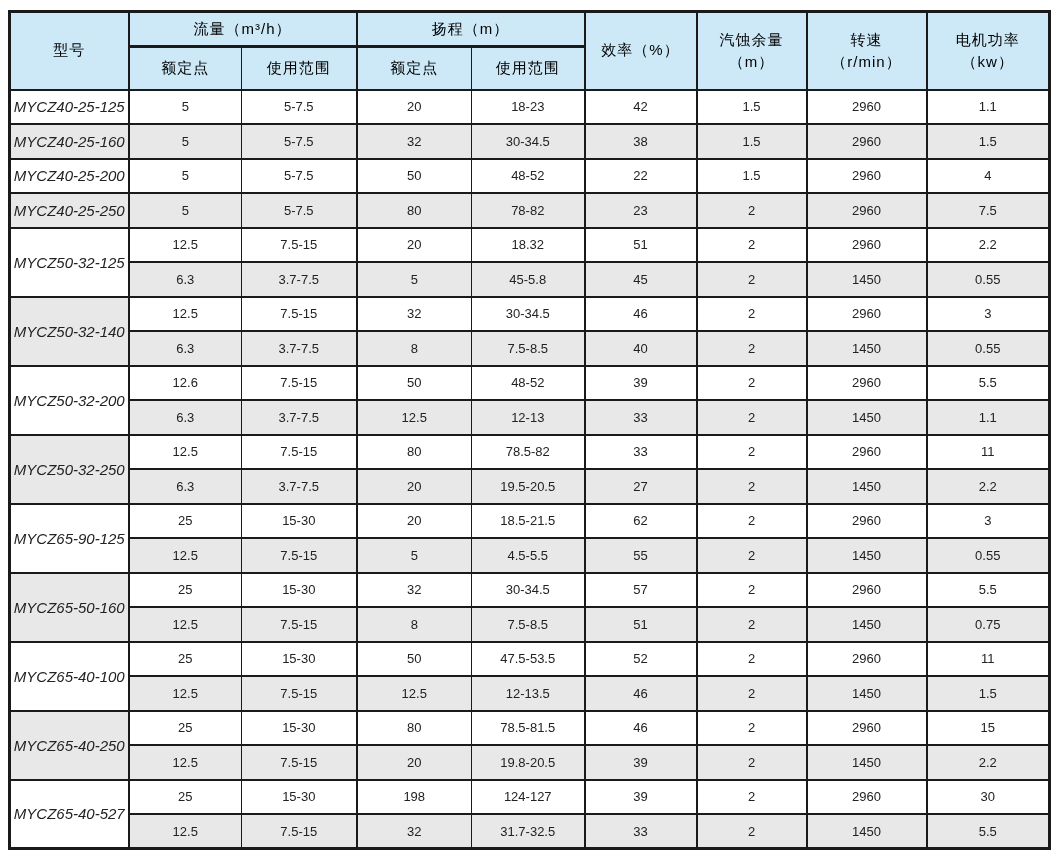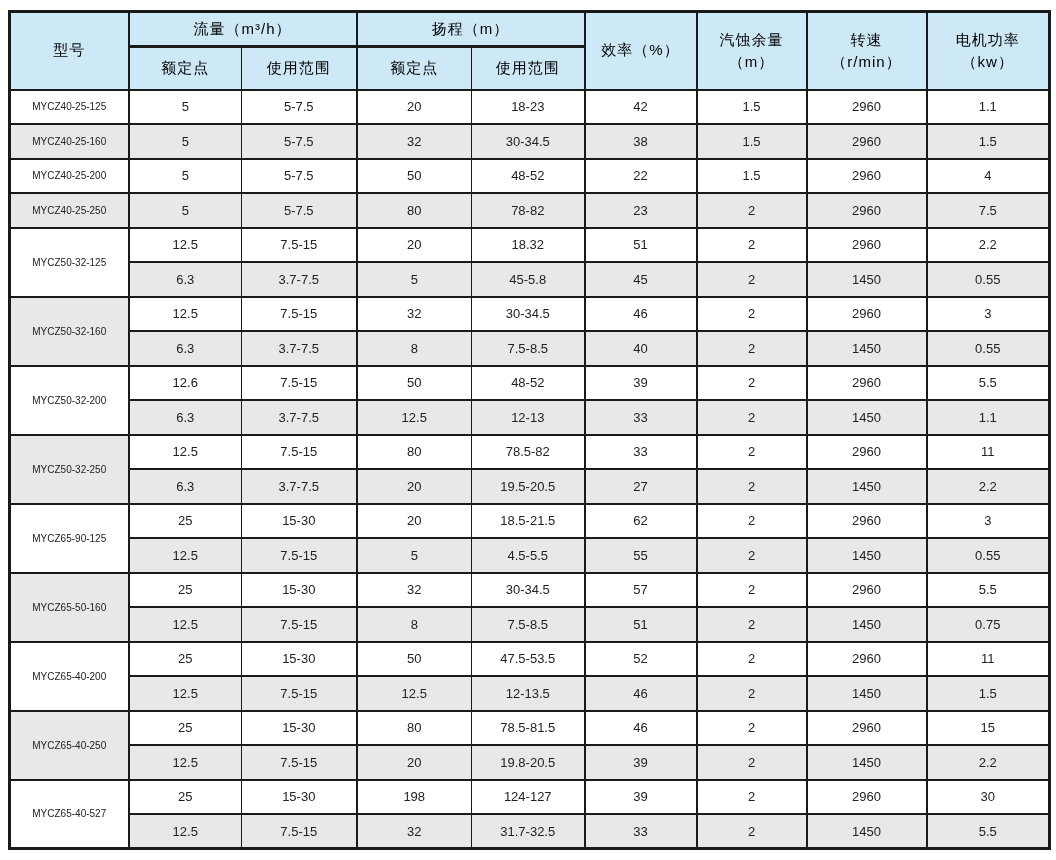--- a/index.html
+++ b/index.html
@@ -37,21 +37,21 @@
     letter-spacing:1px;
   }
   thead tr.group-row{height:35px;}
   thead tr.sub-row{height:43px;}
   tbody tr{height:34.5px;}
   th.group-th{border-bottom-width:3px;}
   .thin-r{border-right-width:1px;}
   .thin-l{border-left-width:1px;}
   td.white{background:var(--row-bg);}
   td.gray{background:var(--row-alt-bg);}
-  td.model{font-size:10px;letter-spacing:0;padding:0 1px;}
+  td.model{font-size:15px;letter-spacing:0;padding:0 1px;font-style:italic;}
   .hline{display:block;line-height:1.45;letter-spacing:1px;text-align:center;}
 </style>
 </head>
 <body>
 
 <div class="page">
   <table>
     <colgroup>
       <col style="width:119px">
         <col style="width:113px">
@@ -149,21 +149,21 @@
           <td class="gray thin-r">6.3</td>
           <td class="gray thin-l">3.7-7.5</td>
           <td class="gray thin-r">5</td>
           <td class="gray thin-l">45-5.8</td>
           <td class="gray">45</td>
           <td class="gray">2</td>
           <td class="gray">1450</td>
           <td class="gray">0.55</td>
         </tr>
         <tr>
-          <td rowspan="2" class="model gray">MYCZ50-32-160</td>
+          <td rowspan="2" class="model gray">MYCZ50-32-140</td>
           <td class="white thin-r">12.5</td>
           <td class="white thin-l">7.5-15</td>
           <td class="white thin-r">32</td>
           <td class="white thin-l">30-34.5</td>
           <td class="white">46</td>
           <td class="white">2</td>
           <td class="white">2960</td>
           <td class="white">3</td>
         </tr>
         <tr>
@@ -254,21 +254,21 @@
           <td class="gray thin-r">12.5</td>
           <td class="gray thin-l">7.5-15</td>
           <td class="gray thin-r">8</td>
           <td class="gray thin-l">7.5-8.5</td>
           <td class="gray">51</td>
           <td class="gray">2</td>
           <td class="gray">1450</td>
           <td class="gray">0.75</td>
         </tr>
         <tr>
-          <td rowspan="2" class="model white">MYCZ65-40-200</td>
+          <td rowspan="2" class="model white">MYCZ65-40-100</td>
           <td class="white thin-r">25</td>
           <td class="white thin-l">15-30</td>
           <td class="white thin-r">50</td>
           <td class="white thin-l">47.5-53.5</td>
           <td class="white">52</td>
           <td class="white">2</td>
           <td class="white">2960</td>
           <td class="white">11</td>
         </tr>
         <tr>

